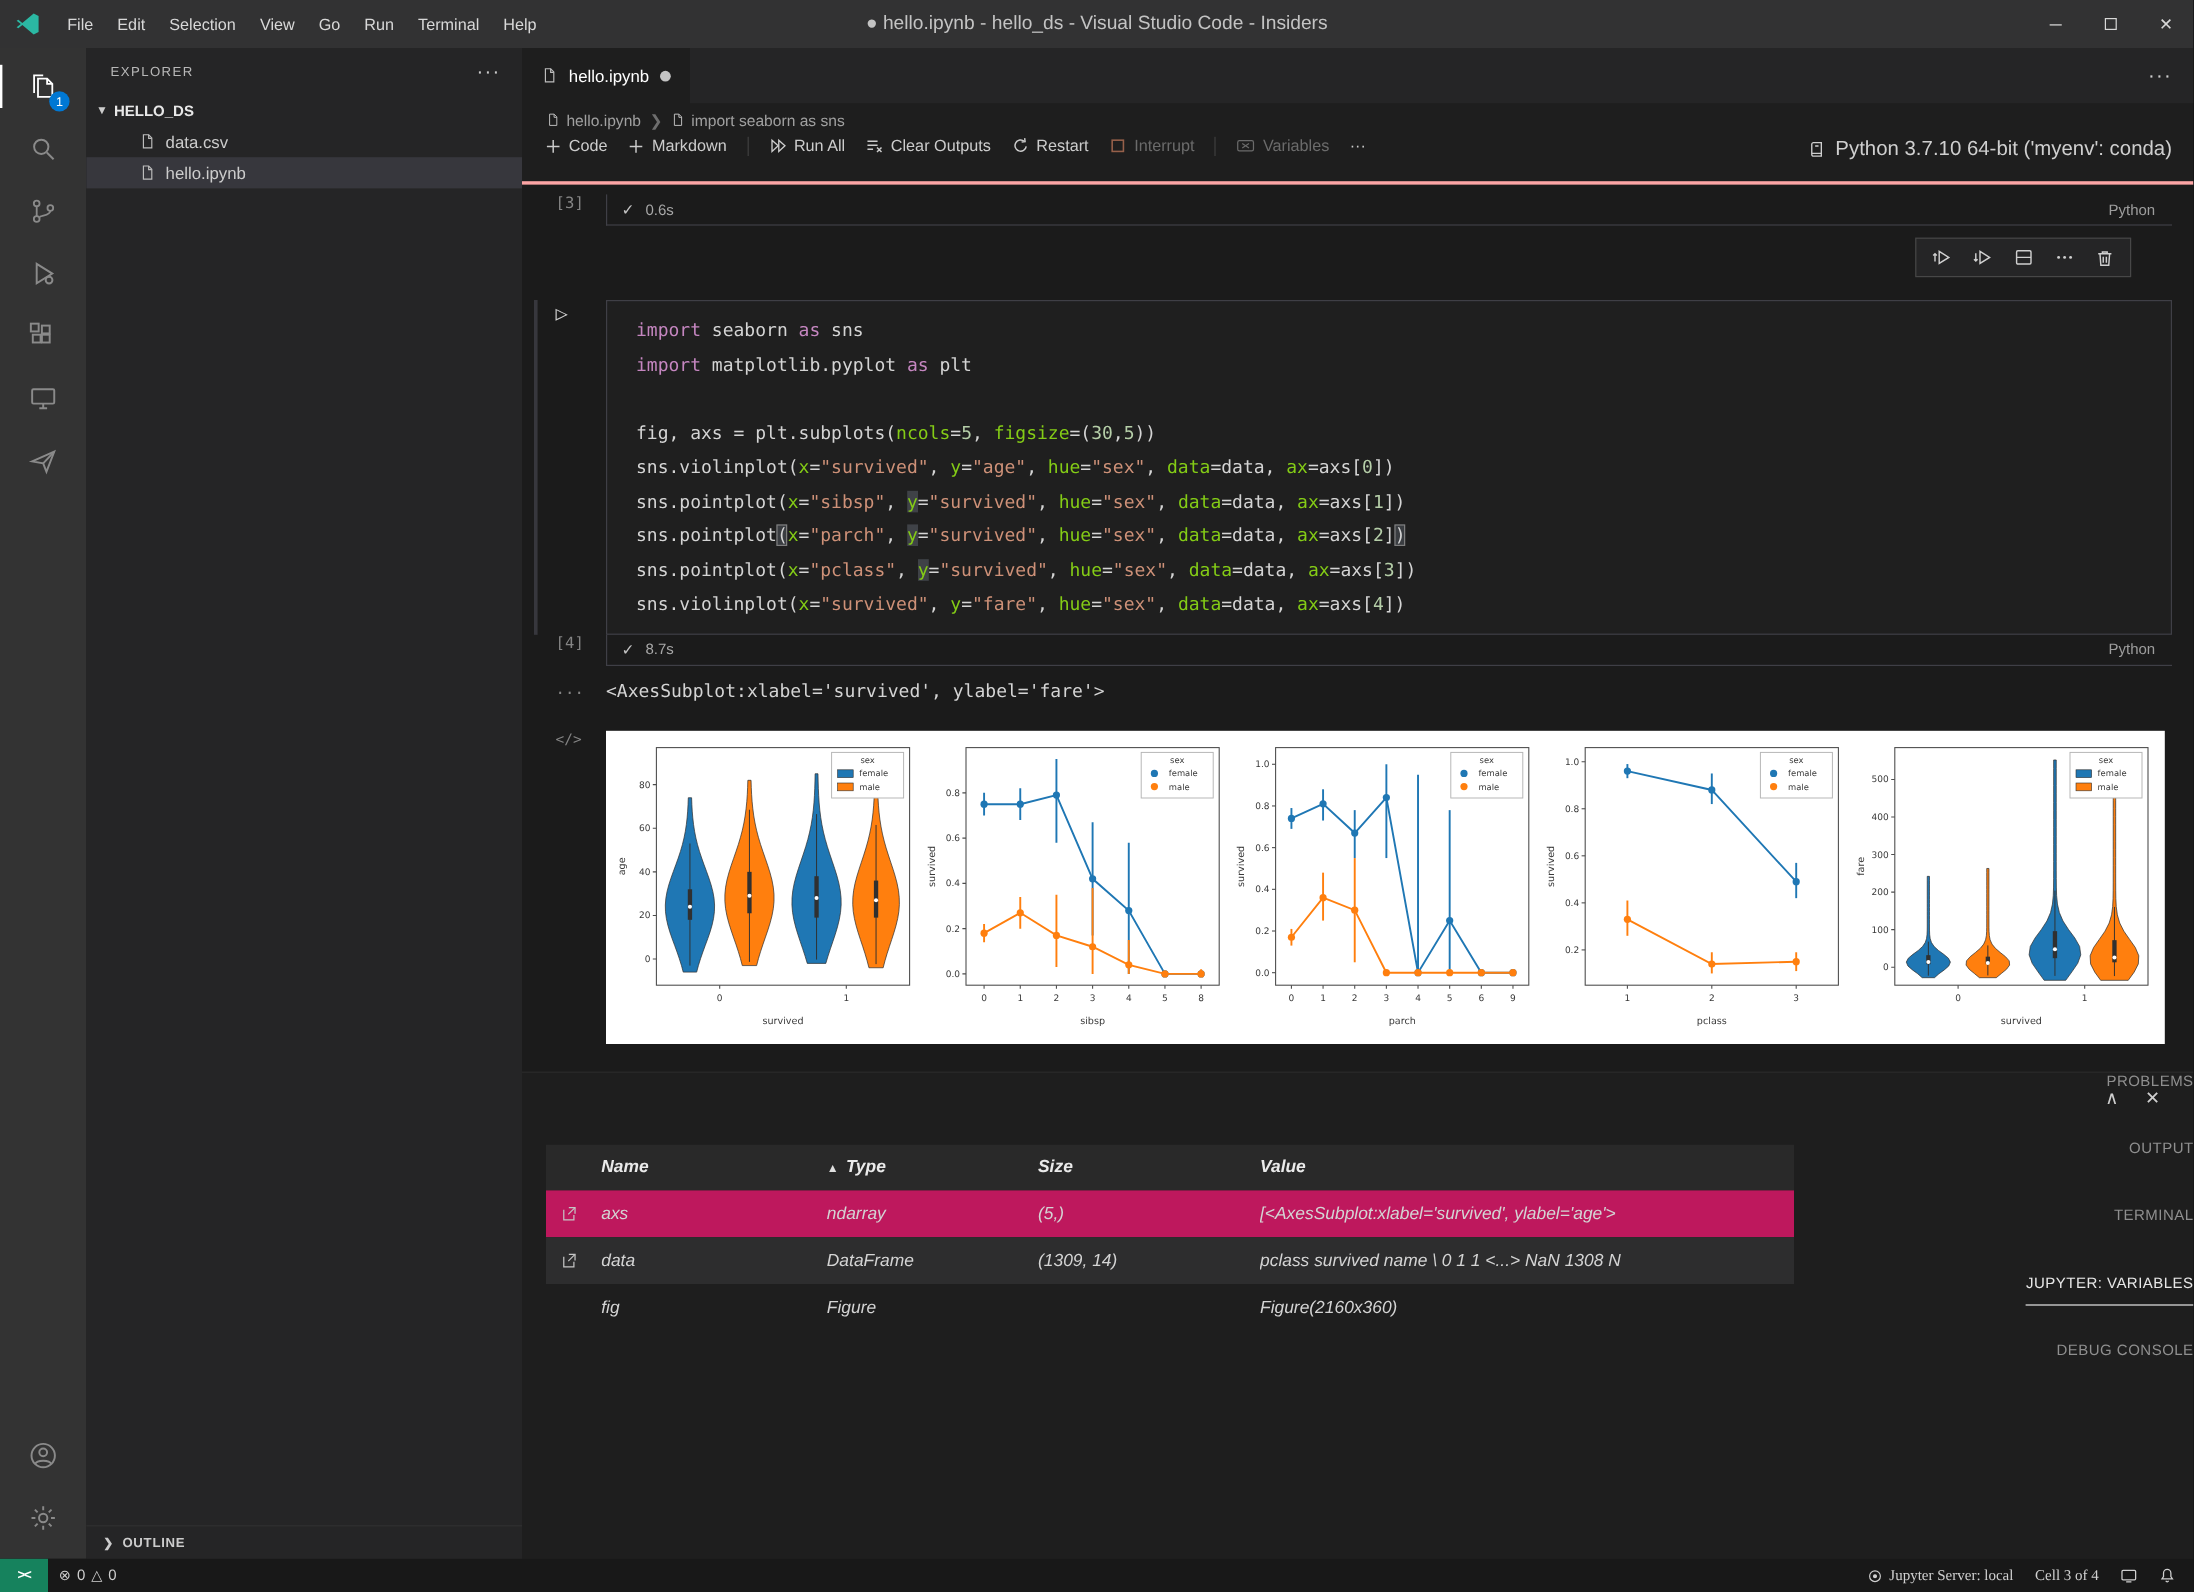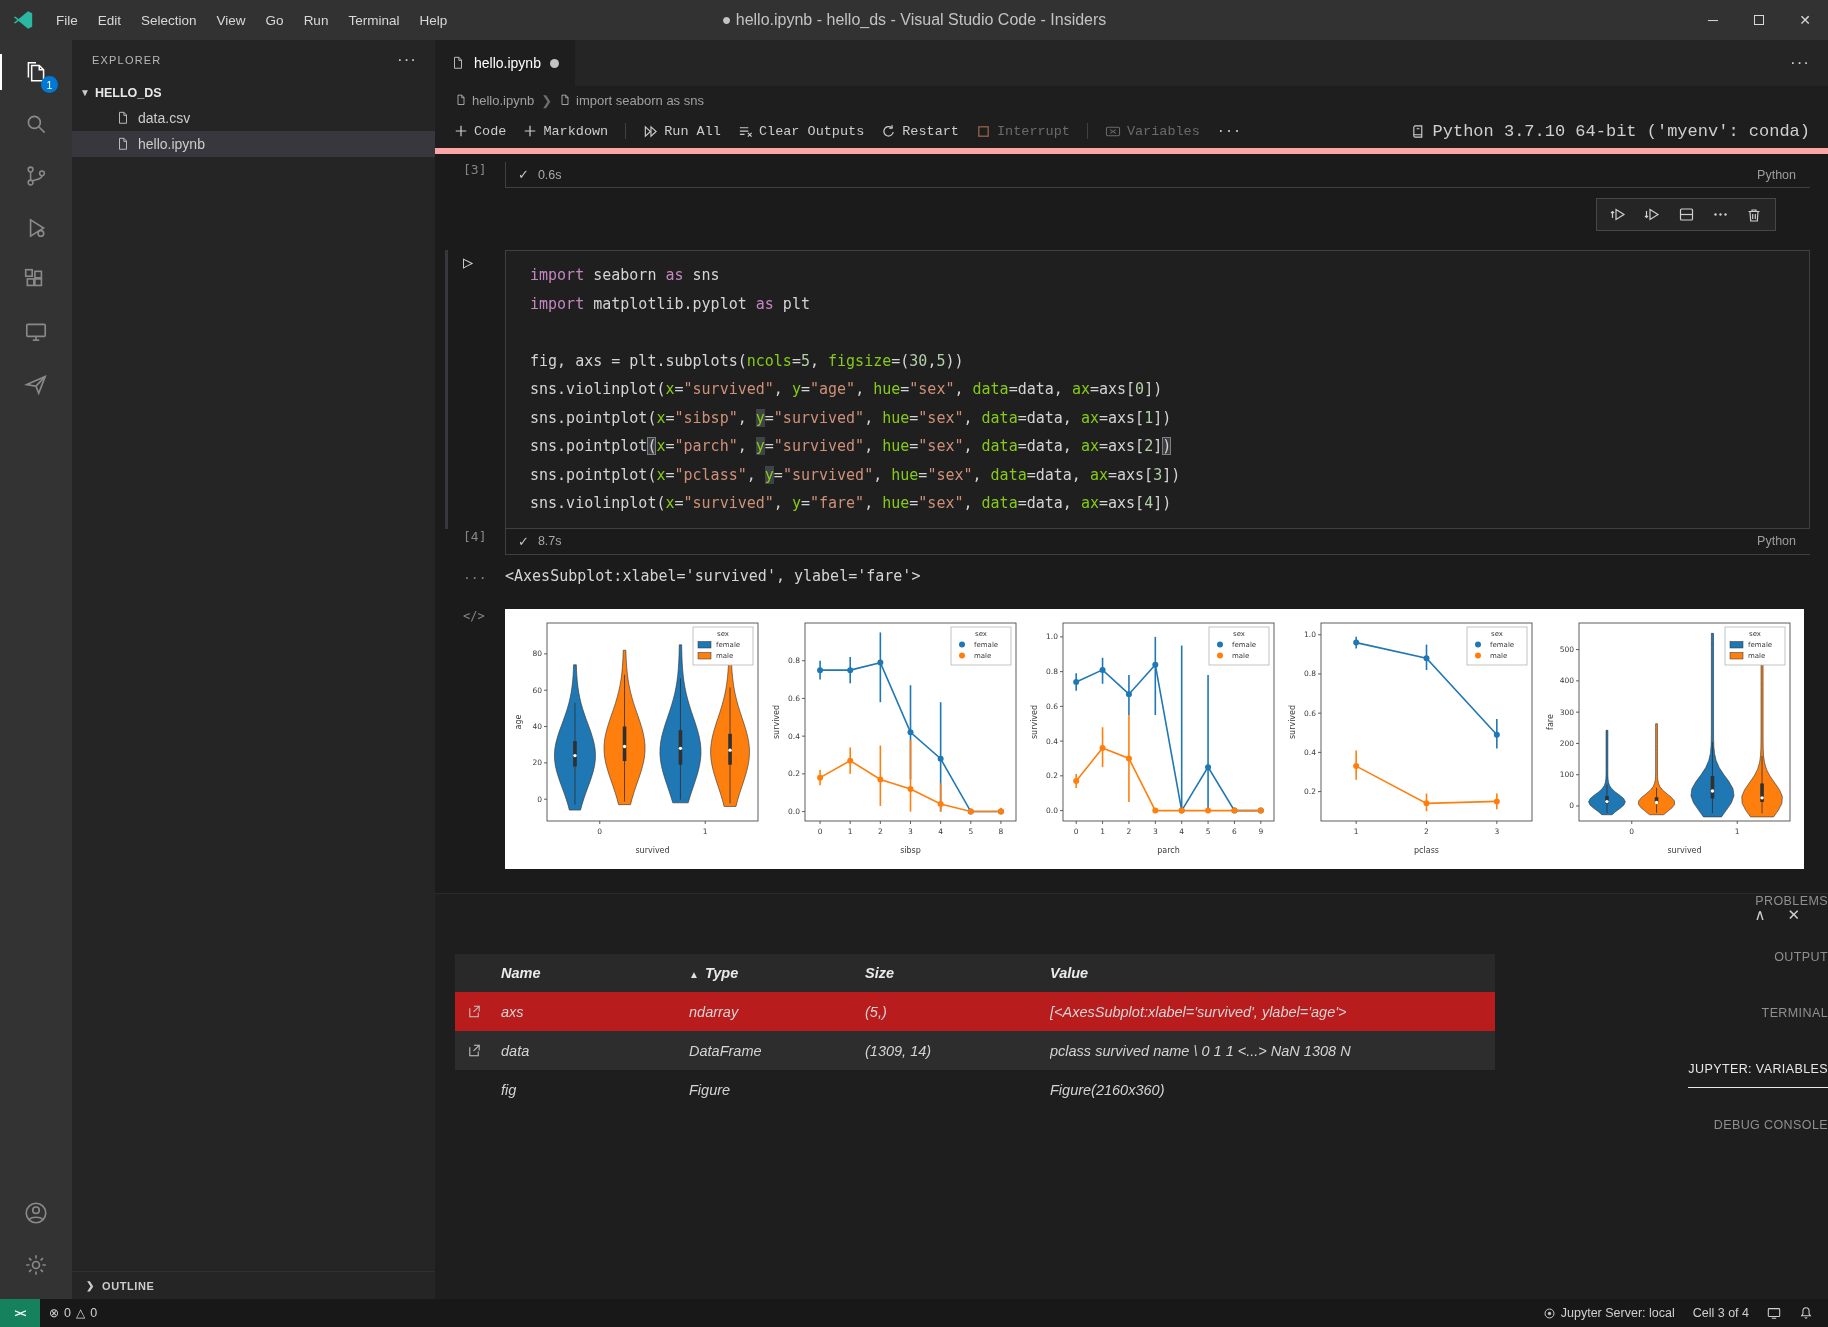--- a/index.html
+++ b/index.html
@@ -38,21 +38,21 @@
     font-weight:bold;font-size:11px;letter-spacing:.6px;color:#cccccc;padding-left:14px;gap:7px;cursor:pointer;}
   
   .editor{flex:1;display:flex;flex-direction:column;background:#1e1e1e;min-width:0;}
   .tabstrip{height:46px;flex:none;background:#252526;display:flex;align-items:center;}
   .tab{height:100%;background:#1e1e1e;display:flex;align-items:center;padding:0 16px;gap:9px;font-size:14px;color:#ffffff;cursor:pointer;}
   .tab-dot{width:9px;height:9px;border-radius:50%;background:#c4c4c4;}
   .tabstrip-actions{margin-left:auto;margin-right:18px;color:#cfcfcf;font-size:17px;letter-spacing:1px;cursor:pointer;}
   .breadcrumb{height:28px;flex:none;display:flex;align-items:center;padding-left:20px;gap:7px;font-size:13px;color:#a0a0a0;}
   .bc-item{display:flex;align-items:center;gap:5px;cursor:pointer;}
   .bc-sep{color:#6e6e6e;}
-  .nbtoolbar{height:40px;flex:none;display:flex;align-items:center;padding:0 18px 0 19px;gap:17px;font-size:13.5px;color:#cccccc;border-bottom:6px solid #fca5a5;font-family:Liberation Mono, monospace;}
+  .nbtoolbar{height:40px;flex:none;display:flex;align-items:flex-start;padding:0 18px 0 19px;gap:17px;font-size:13.5px;color:#cccccc;border-bottom:3px solid #fca5a5;}
   .tb-item{display:flex;align-items:center;gap:6px;cursor:pointer;white-space:nowrap;}
   .tb-item svg{flex:none;}
   .tb-item.dim{color:#6b6b6b;}
   .tb-sep{width:1px;height:16px;background:#404040;}
   .tb-kernel{margin-left:auto;display:flex;gap:7px;align-items:center;cursor:pointer;color:#cfcfcf;font-size:17px;}
   
   .nb{flex:1;position:relative;background:#1b1b1b;overflow:hidden;padding-top:6px;}
   .nb-row{display:flex;}
   .nb-gutter{width:70px;flex:none;padding-left:28px;font-family:"DejaVu Sans Mono",monospace;font-size:13px;color:#858585;}
   .cellstrip{flex:1;margin-right:18px;height:26px;border-left:1px solid #3f3f46;border-bottom:1px solid #3f3f46;
@@ -81,31 +81,31 @@
   .panel{height:406px;flex:none;border-top:1px solid #2b2b2b;position:relative;background:#1e1e1e;}
   .panel-tabs{height:44px;display:flex;align-items:flex-end;gap:30px;padding-left:32px;font-size:12.5px;color:#8f8f8f;letter-spacing:.4px;flex-direction:column;}
   .panel-tab{cursor:pointer;padding-bottom:12px;}
   .panel-tab.active{color:#e7e7e7;border-bottom:1px solid #e7e7e7;padding-bottom:11px;}
   .panel-actions{position:absolute;top:12px;right:28px;display:flex;gap:22px;color:#cfcfcf;font-size:15px;}
   .panel-actions span{cursor:pointer;}
   .var-table{margin-left:20px;width:1040px;margin-top:16px;font-size:14.5px;color:#d4d4d4;font-style:italic;}
   .vt-head,.var-row{display:grid;grid-template-columns:46px 188px 176px 185px 1fr;align-items:center;}
   .vt-head{height:38px;background:#292929;font-weight:bold;color:#eaeaea;}
   .var-row{height:39px;}
-  .vr-dark{background:#b91c1c;}
+  .vr-dark{background:#be185d;}
   .vr-light{background:#2d2d2e;}
   .vt-cell{overflow:hidden;white-space:nowrap;text-overflow:clip;padding-right:10px;}
   .link-icon{margin-left:12px;color:#c5c5c5;display:flex;cursor:pointer;}
   .sort-arrow{font-size:10px;margin-right:6px;color:#e0e0e0;}
   
   .statusbar{height:28px;flex:none;display:flex;align-items:center;background:#181818;font-size:12.5px;color:#d0d0d0;}
   .sb-remote{height:100%;width:40px;background:#16825d;color:#fff;display:flex;align-items:center;justify-content:center;
     font-size:11px;font-weight:bold;letter-spacing:-1px;cursor:pointer;}
   .st-item{display:flex;align-items:center;gap:5px;padding:0 9px;height:100%;cursor:pointer;white-space:nowrap;}
-  .st-right{margin-left:auto;display:flex;align-items:center;height:100%;padding-right:6px;}
+  .st-right{margin-left:auto;display:flex;align-items:center;height:100%;padding-right:6px;font-family:Liberation Serif, serif;}
   .st-glyph{font-size:12px;}
 </style>
 </head>
 <body>
 
 <div class="screen">
 
   <div class="titlebar">
     <div class="tb-logo">
       <svg width="22" height="22" viewBox="0 0 24 24">

